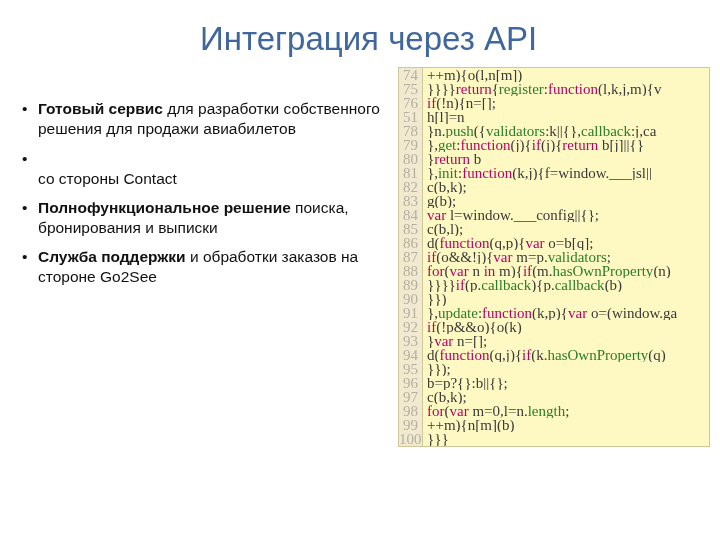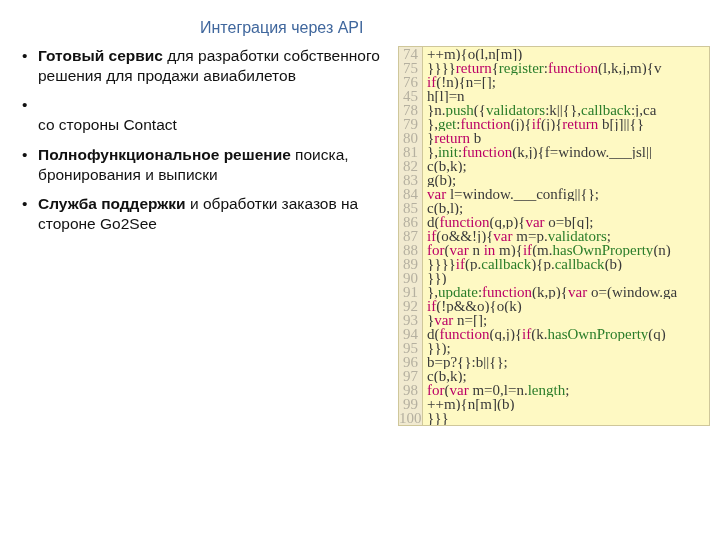--- a/index.html
+++ b/index.html
@@ -5,36 +5,37 @@
     * { margin: 0; padding: 0; box-sizing: border-box; }
     body {
       width: 720px;
       height: 540px;
       font-family: Arial, "Helvetica Neue", sans-serif;
       background: #fff;
       overflow: hidden;
     }
     .title {
       color: #40679d;
-      font-size: 16px;
+      font-size: 33px;
       font-weight: 400;
       padding: 18px 0 8px 200px;
       line-height: 1.25;
     }
     .content {
       display: flex;
       gap: 0;
       padding: 0 10px 0 18px;
     }
     .left {
       width: 380px;
       padding-right: 10px;
     }
     ul.bullets {
       list-style: none;
+      margin-top: 32px;
     }
     ul.bullets > li {
       position: relative;
       padding-left: 20px;
       font-size: 15.5px;
       line-height: 1.3;
       color: #111;
       margin-bottom: 9px;
     }
     ul.bullets > li::before {
@@ -88,21 +89,21 @@
         <li><b>Готовый сервис</b><span> для разработки собственного решения для продажи  авиабилетов</span></li>
         <li><span></span><br><span>со стороны Contact</span></li>
         <li><b>Полнофункциональное решение</b><span> поиска, бронирования и выписки</span></li>
         <li><b>Служба поддержки</b><span> и обработки  заказов на стороне Go2See</span></li>
       </ul>
   </div>
   <div class="right">
       <div class="codeline"><div class="gutter">74</div><div class="codetxt">++m){o(l,n[m])</div></div>
       <div class="codeline"><div class="gutter">75</div><div class="codetxt">}}}}<span class="kw">return</span>{<span class="fn">register</span>:<span class="kw">function</span>(l,k,j,m){v</div></div>
       <div class="codeline"><div class="gutter">76</div><div class="codetxt"><span class="kw">if</span>(!n){n=[];</div></div>
-      <div class="codeline"><div class="gutter">45</div><div class="codetxt">h[l]=n</div></div>
+      <div class="codeline"><div class="gutter">51</div><div class="codetxt">h[l]=n</div></div>
       <div class="codeline"><div class="gutter">78</div><div class="codetxt">}n.<span class="fn">push</span>({<span class="fn">validators</span>:k||{},<span class="fn">callback</span>:j,ca</div></div>
       <div class="codeline"><div class="gutter">79</div><div class="codetxt">},<span class="fn">get</span>:<span class="kw">function</span>(j){<span class="kw">if</span>(j){<span class="kw">return</span> b[j]||{}</div></div>
       <div class="codeline"><div class="gutter">80</div><div class="codetxt">}<span class="kw">return</span> b</div></div>
       <div class="codeline"><div class="gutter">81</div><div class="codetxt">},<span class="fn">init</span>:<span class="kw">function</span>(k,j){f=window.___jsl||</div></div>
       <div class="codeline"><div class="gutter">82</div><div class="codetxt">c(b,k);</div></div>
       <div class="codeline"><div class="gutter">83</div><div class="codetxt">g(b);</div></div>
       <div class="codeline"><div class="gutter">84</div><div class="codetxt"><span class="kw">var</span> l=window.___config||{};</div></div>
       <div class="codeline"><div class="gutter">85</div><div class="codetxt">c(b,l);</div></div>
       <div class="codeline"><div class="gutter">86</div><div class="codetxt">d(<span class="kw">function</span>(q,p){<span class="kw">var</span> o=b[q];</div></div>
       <div class="codeline"><div class="gutter">87</div><div class="codetxt"><span class="kw">if</span>(o&amp;&amp;!j){<span class="kw">var</span> m=p.<span class="fn">validators</span>;</div></div>

